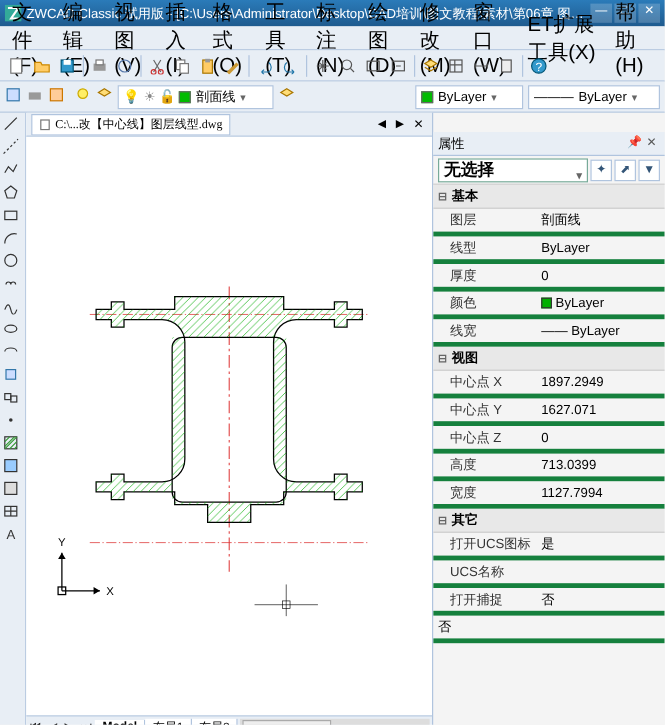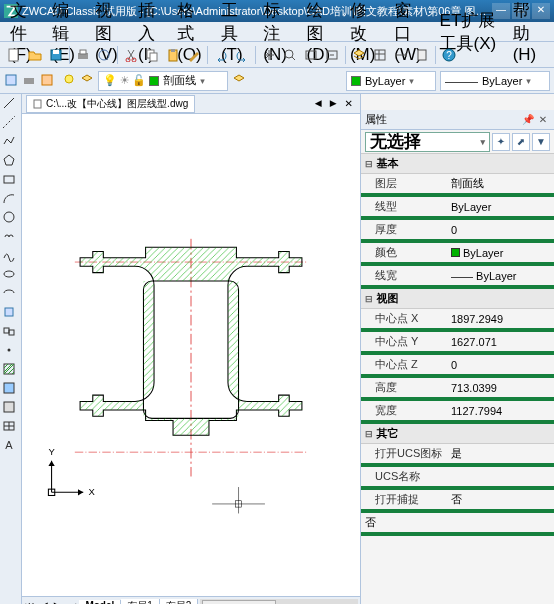--- a/index.html
+++ b/index.html
@@ -15,35 +15,35 @@
 .toolbar .tbtn { width: 20px; height: 20px; display: flex; align-items: center; justify-content: center; cursor: pointer; border: 1px solid transparent; }
 .toolbar .sep { width: 1px; height: 18px; background: #b0c4de; margin: 0 2px; }
 .layerbar { background: #e8eef5; height: 26px; display: flex; align-items: center; padding: 0 4px; border-bottom: 1px solid #b0c4de; gap: 4px; }
 .layerdrop { border: 1px solid #b0c4de; background: #fff; height: 20px; padding: 0 4px; display: flex; align-items: center; font-size: 11px; cursor: pointer; }
 .layerdrop .sw { width: 10px; height: 10px; border: 1px solid #666; margin-right: 4px; }
 .layerdrop::after { content: "▾"; margin-left: 4px; color: #666; font-size: 9px; }
 .main { display: flex; height: 520px; }
 .ltoolbar { width: 22px; background: #e8eef5; border-right: 1px solid #b0c4de; display: flex; flex-direction: column; padding-top: 2px; gap: 1px; align-items: center; }
 .ltoolbar .tbtn { width: 18px; height: 18px; }
 .drawarea { flex: 1; display: flex; flex-direction: column; background: #fff; position: relative; min-width: 0; }
-.doctab { height: 20px; background: #e8eef5; border-bottom: 1px solid #b0c4de; display: flex; align-items: center; padding: 0 4px; }
+.doctab { height: 20px; background: #e8eef5; border-bottom: 1px solid #b0c4de; display: flex; align-items: center; padding: 0 4px; font-family: Liberation Serif, serif; }
 .doctab .tab { background: #fff; border: 1px solid #b0c4de; padding: 1px 6px; font-size: 10px; display: flex; align-items: center; gap: 3px; }
 .canvas { flex: 1; position: relative; background: #fff; overflow: hidden; }
 .modeltabs { height: 18px; display: flex; align-items: center; background: #e8eef5; border-top: 1px solid #b0c4de; font-size: 10px; }
 .modeltabs .nav { padding: 0 3px; cursor: pointer; }
 .modeltabs .mtab { padding: 0 6px; border-right: 1px solid #b0c4de; cursor: pointer; background: #fff; }
 .modeltabs .mtab.active { font-weight: bold; }
 .modeltabs .scroller { flex: 1; height: 14px; background: #ddd; margin: 0 2px; position: relative; }
 .modeltabs .scroller::before { content: ""; position: absolute; left: 2px; top: 1px; width: 72px; height: 12px; background: #eee; border: 1px solid #aaa; }
 .proppanel { width: 194px; background: #f4f4f4; border-left: 1px solid #b0c4de; display: flex; flex-direction: column; }
 .prophead { background: #e8eef5; height: 20px; display: flex; align-items: center; padding: 0 4px; border-bottom: 1px solid #b0c4de; font-size: 11px; margin-top: 16px; }
 .prophead .title { flex: 1; }
 .prophead .pbtn { width: 14px; height: 14px; cursor: pointer; text-align: center; line-height: 14px; font-size: 10px; color: #555; }
 .propsel { height: 24px; display: flex; align-items: center; padding: 2px 4px; gap: 2px; border-bottom: 1px solid #ccc; }
-.propsel .dropdown { flex: 1; border: 1px solid #7a9; background: #fff; height: 20px; padding: 0 4px; display: flex; align-items: center; font-weight: bold; font-size: 17px; }
+.propsel .dropdown { flex: 1; border: 1px solid #7a9; background: #fff; height: 20px; padding: 0 4px; display: flex; align-items: flex-end; font-weight: bold; font-size: 14px; }
 .propsel .dropdown::after { content: "▾"; margin-left: auto; font-size: 9px; color: #666; }
 .propsel .pbtn { width: 18px; height: 18px; border: 1px solid #b0c4de; background: #fff; cursor: pointer; text-align: center; line-height: 16px; font-size: 10px; color: #357; }
 .propgrid { flex: 1; overflow: auto; font-size: 11px; }
 .propgrid .grp { background: #e8e8e8; padding: 2px 4px; font-weight: bold; border-bottom: 1px solid #ccc; display: flex; align-items: center; }
 .propgrid .grp::before { content: "⊟"; margin-right: 4px; font-size: 9px; color: #666; }
 .propgrid .row { display: flex; border-bottom: 4px solid #15803d; }
 .propgrid .row .k { width: 86px; padding: 2px 4px 2px 14px; color: #333; }
 .propgrid .row .v { flex: 1; padding: 2px 4px; color: #000; display: flex; align-items: center; }
 .propgrid .row .v .sw { width: 9px; height: 9px; border: 1px solid #333; margin-right: 3px; }
 svg.draw { width: 100%; height: 100%; }

